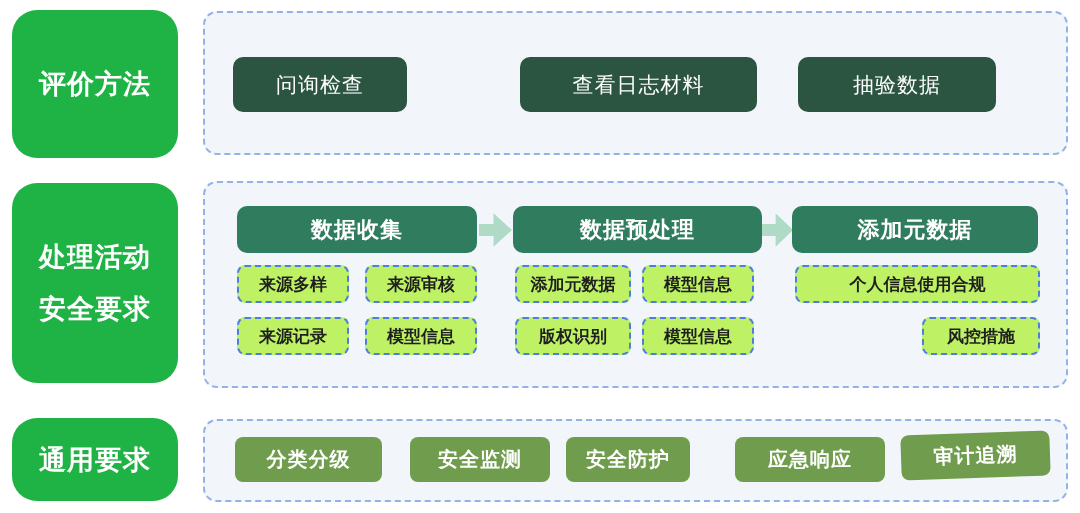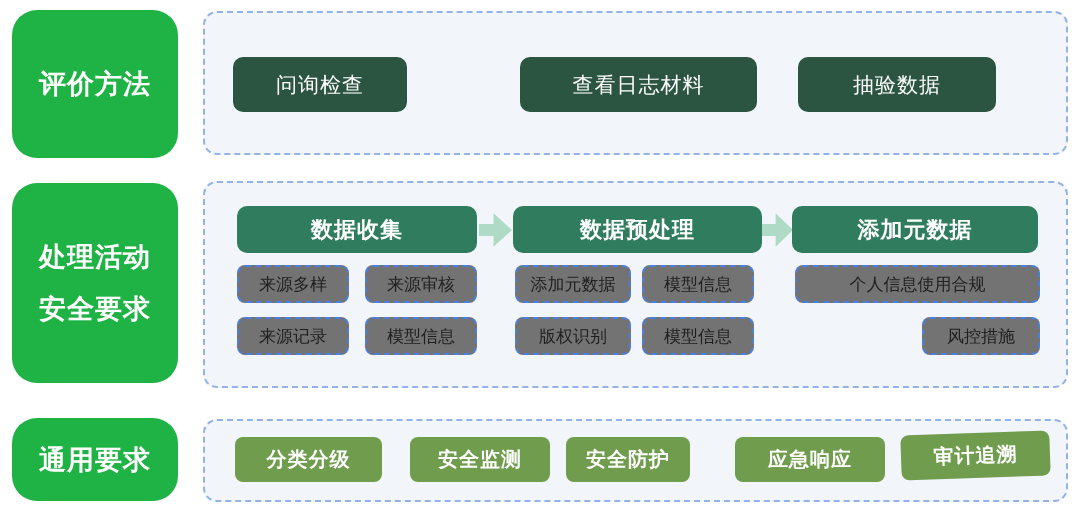--- a/index.html
+++ b/index.html
@@ -38,23 +38,23 @@
     display:flex; align-items:center; justify-content:center;
     color:#ffffff; font-size:22px; font-weight:bold; letter-spacing:1px;
   }
   .arrow {
     position:absolute; top:211px; width:33px; height:38px;
     background:var(--arrow-green);
     clip-path:polygon(0 34%, 44% 34%, 44% 6%, 100% 50%, 44% 94%, 44% 66%, 0 66%);
   }
   .item {
     position:absolute; height:38px;
-    background:#737373; border:2px dashed var(--item-border); border-radius:8px;
+    background:#bef264; border:2px dashed var(--item-border); border-radius:8px;
     display:flex; align-items:center; justify-content:center;
-    color:#1F1F1F; font-size:17px; font-weight:400;
+    color:#1F1F1F; font-size:17px; font-weight:700;
   }
   .row1 { top:265px; }
   .row2 { top:317px; }
   .btn-olive {
     position:absolute; height:45px; top:437px;
     background:var(--olive-green); border-radius:8px;
     display:flex; align-items:center; justify-content:center;
     color:#ffffff; font-size:20px; font-weight:bold; letter-spacing:1px;
   }
 </style>

